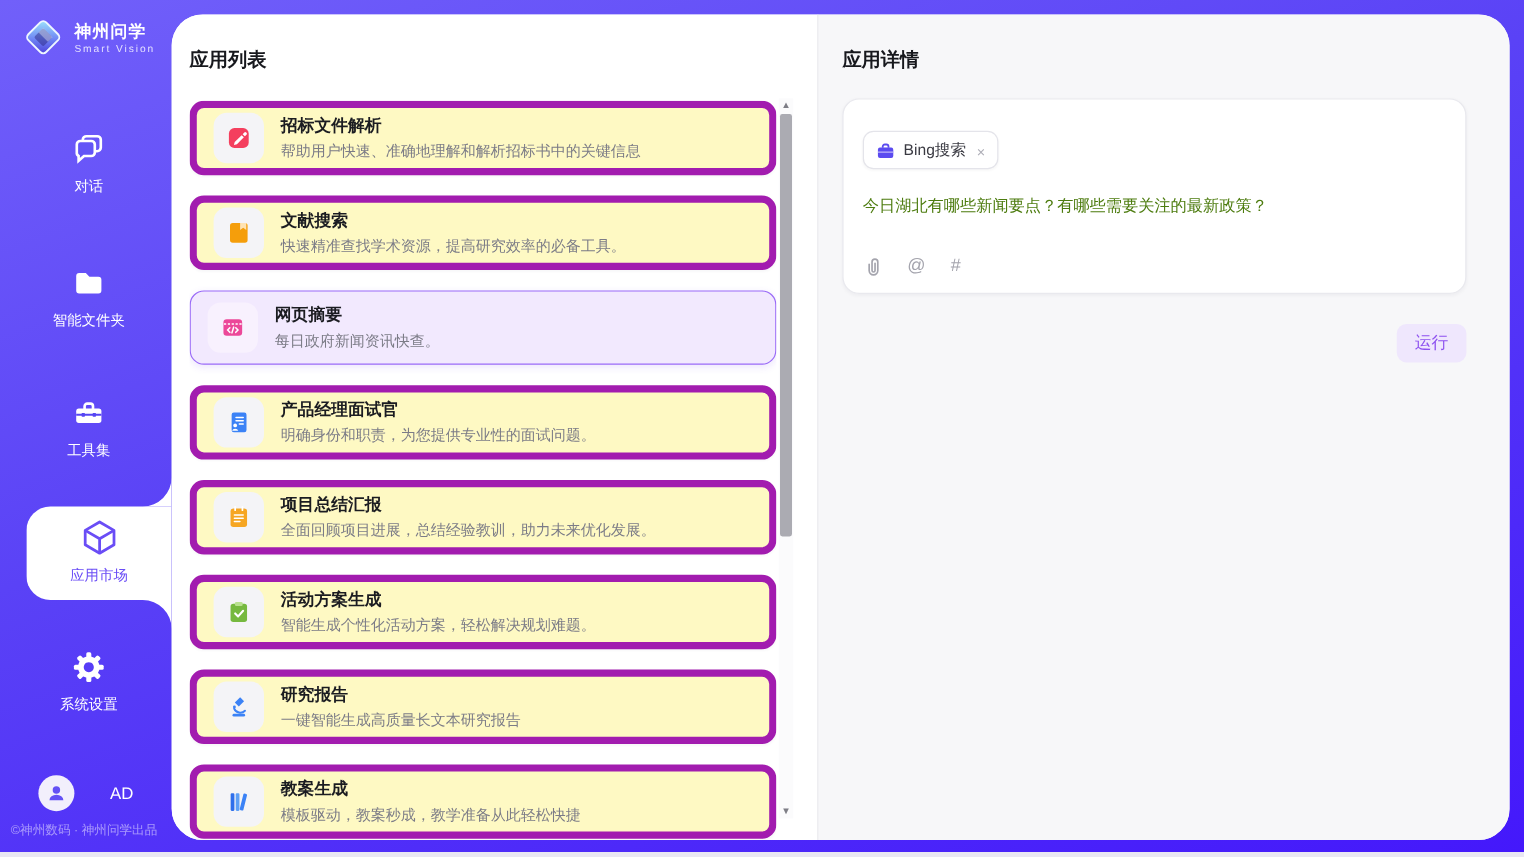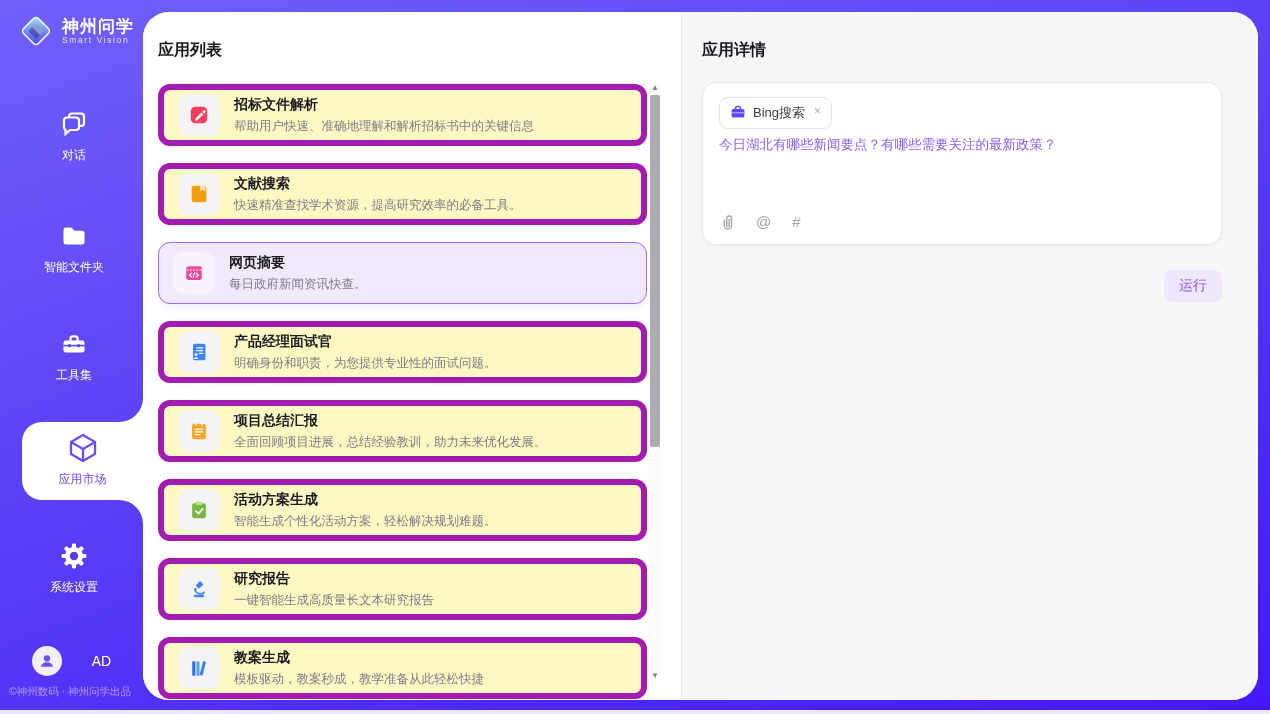--- a/index.html
+++ b/index.html
@@ -4,21 +4,21 @@
 <style>
   * { margin:0; padding:0; box-sizing:border-box; }
   html,body { width:1270px; height:714px; font-family:"Liberation Sans","DejaVu Sans",sans-serif; background:#E9E7F3; overflow:hidden; }
   .stage { position:relative; width:1270px; height:714px; }
   .frame { position:absolute; left:0; top:0; width:1270px; height:710px;
            background:linear-gradient(160deg,#7160FA 0%,#5A42F6 42%,#4418FB 100%); }
 
   
   .sidebar { position:absolute; left:0; top:0; width:143px; height:710px; }
   .logo { position:absolute; left:18px; top:13px; display:flex; align-items:center; gap:8px; }
-  .brand-name { color:#fff; font-size:17px; font-weight:700; letter-spacing:1px; line-height:17px; }
+  .brand-name { color:#fff; font-size:14px; font-weight:700; letter-spacing:1px; line-height:17px; }
   .brand-sub  { color:#E4E0FF; font-size:8.5px; letter-spacing:1.6px; }
   .nav-item { position:absolute; left:0; width:148px; display:flex; flex-direction:column; align-items:center; gap:9px; color:#fff; cursor:pointer; }
   .nav-label { font-size:12px; color:#fff; }
   .tab-blob { position:absolute; left:22px; top:398px; width:121px; height:126px; }
   .nav-active { position:absolute; left:22px; top:432px; width:121px; display:flex; flex-direction:column; align-items:center; gap:7px; cursor:pointer; }
   .nav-active .nav-label { color:#6A4DF6; }
   .user-row { position:absolute; left:0; top:646px; width:143px; display:flex; align-items:center; justify-content:center; gap:30px; cursor:pointer; }
   .avatar { width:30px; height:30px; border-radius:50%; background:#F2EFFC; display:flex; align-items:center; justify-content:center; }
   .user-name { color:#fff; font-size:14px; }
   .sb-footer { position:absolute; left:9px; bottom:11px; font-size:10.5px; color:rgba(236,232,255,.55); white-space:nowrap; }
@@ -44,25 +44,25 @@
 
   
   .sbar { position:absolute; left:506px; top:70px; width:12px; height:600px; background:#FBFBFC; }
   .sbar .arrow { position:absolute; left:0; width:12px; height:12px; font-size:8px; line-height:12px; text-align:center; color:#7E7E86; cursor:pointer; }
   .sbar .up { top:0; } .sbar .down { bottom:0; }
   .sbar .thumb { position:absolute; left:1px; top:13px; width:10px; height:352px; background:#ABABB2; border-radius:2px; cursor:pointer; }
 
   
   .composer { position:absolute; left:20px; top:70px; right:36px; height:163px; background:#fff;
               border:1px solid #E9E9EE; border-radius:14px; padding:14px 16px; box-shadow:0 1px 3px rgba(20,20,50,.04); cursor:text; }
-  .chip { display:inline-flex; align-items:flex-start; gap:7px; padding:6px 10px; background:#fff;
-          border:1px solid #E4E4EA; border-radius:9px; box-shadow:0 1px 2px rgba(0,0,0,.03); cursor:pointer; }
+  .chip { display:inline-flex; align-items:flex-end; gap:7px; padding:6px 10px; background:#fff;
+          border:1px solid #E4E4EA; border-radius:9px; box-shadow:0 1px 2px rgba(0,0,0,.03); cursor:pointer;margin-top:12px; }
   .chip-label { font-size:13px; color:#3A3A42; }
   .chip-x { font-size:12px; color:#ADADB6; margin-left:2px; cursor:pointer; }
-  .query { margin-top:7px; font-size:13.5px; color:#8b5cf6; }
+  .query { margin-top:22px; font-size:13.5px; color:#4d7c0f; }
   .composer-icons { position:absolute; left:16px; bottom:13px; display:flex; align-items:center; gap:21px; color:#A4A4AD; }
   .ci { font-size:15px; line-height:16px; cursor:pointer; }
   .run-btn { position:absolute; right:36px; top:258px; height:32px; padding:0 15px; background:#EFE7FD; color:#8E52F0;
              border:none; border-radius:8px; font-size:14px; font-family:inherit; cursor:pointer; }
 </style>
 </head>
 <body>
 
 <div class="stage">
   <div class="frame">

